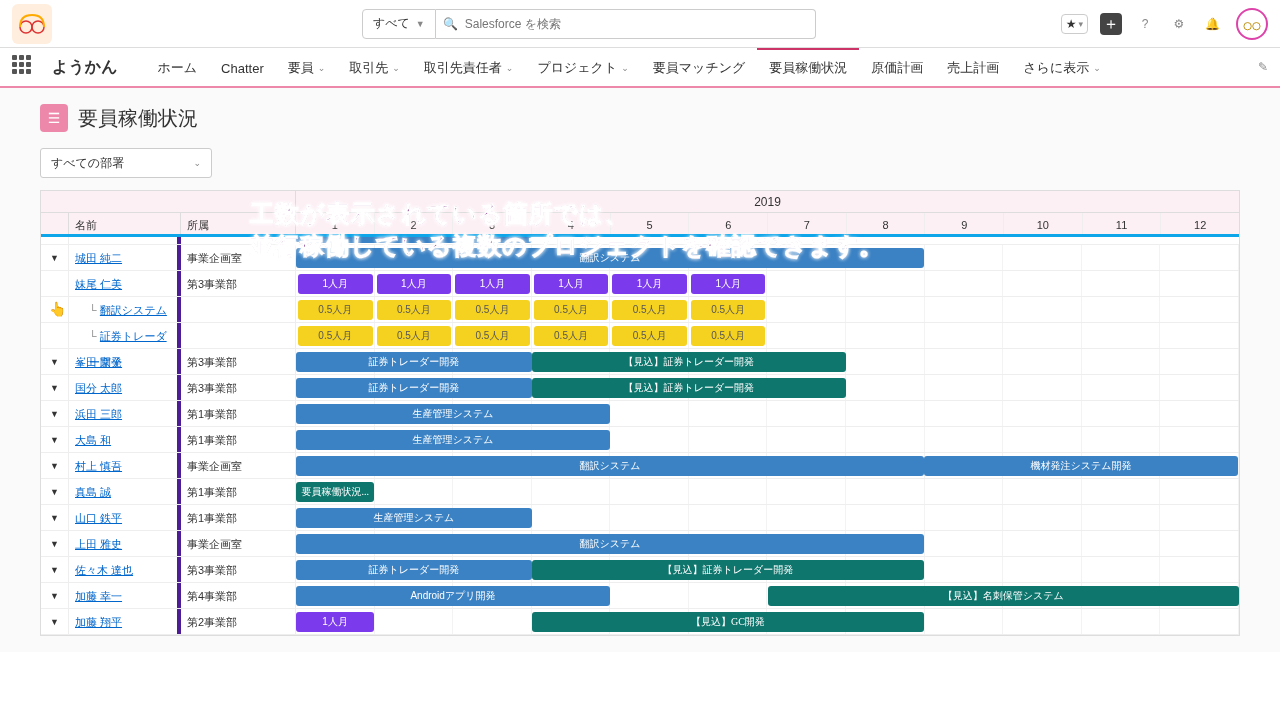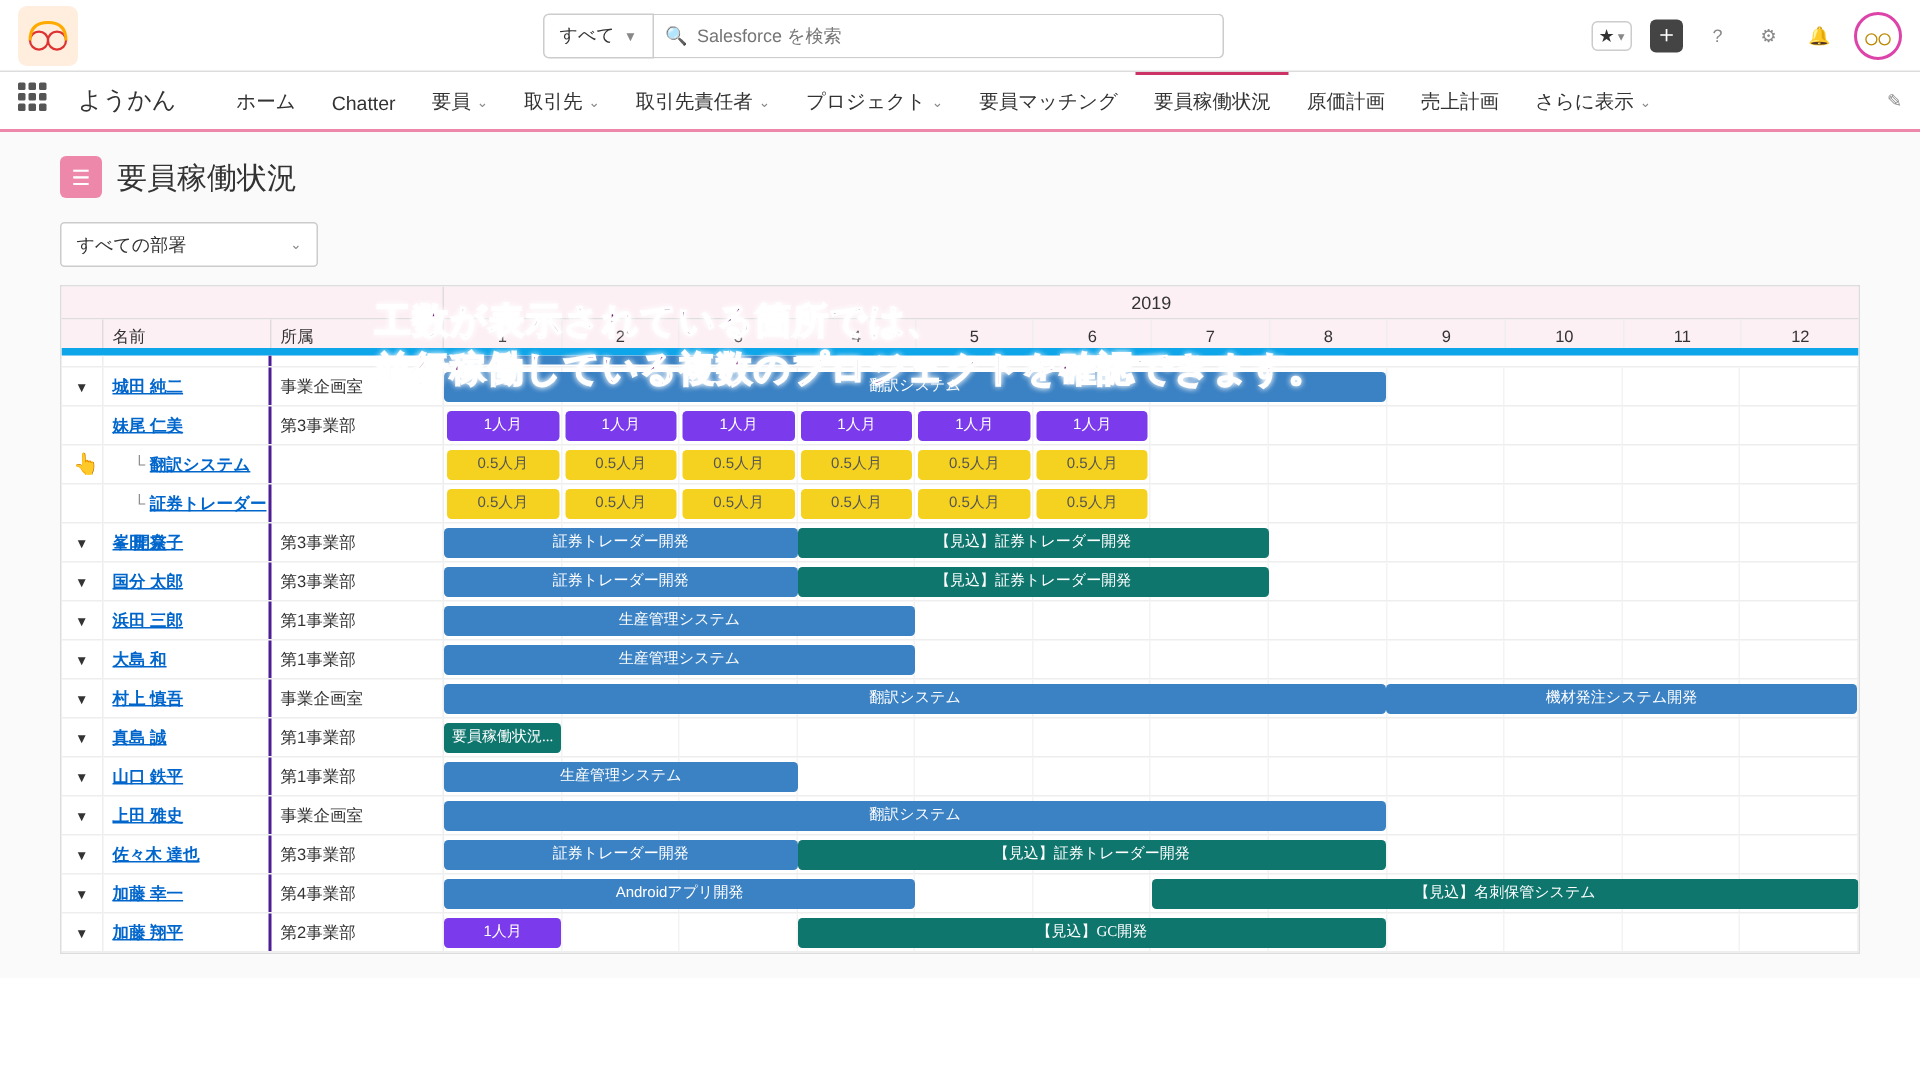--- a/index.html
+++ b/index.html
@@ -15,21 +15,21 @@
 .header-actions { margin-left: auto; display: flex; align-items: center; gap: 12px; }
 .header-icon { width: 22px; height: 22px; color: #888; cursor: pointer; display: flex; align-items: center; justify-content: center; }
 .star-btn { border: 1px solid #ccc; border-radius: 4px; padding: 2px 4px; display: flex; align-items: center; gap: 2px; }
 .plus-btn { background: #444; color: #fff; border-radius: 4px; width: 22px; height: 22px; text-align: center; line-height: 22px; font-size: 16px; }
 .avatar { width: 32px; height: 32px; border-radius: 50%; border: 2px solid #d4a; background: #fff; display: flex; align-items: center; justify-content: center; }
 
 
 .nav-bar { height: 40px; display: flex; align-items: center; padding: 0 12px; border-bottom: 2px solid #e8a; gap: 4px; }
 .app-launcher { width: 24px; height: 24px; display: grid; grid-template-columns: repeat(3,5px); grid-template-rows: repeat(3,5px); gap: 2px; cursor: pointer; margin-right: 12px; }
 .app-launcher span { background: #555; border-radius: 1px; }
-.app-name { font-size: 16px; font-weight: 400; margin-right: 24px; }
+.app-name { font-size: 16px; font-weight: 700; margin-right: 24px; }
 .nav-item { padding: 0 12px; height: 38px; display: flex; align-items: center; gap: 4px; font-size: 13px; cursor: pointer; border-top: 2px solid transparent; }
 .nav-item.active { border-top: 2px solid #c36; color: #333; font-weight: 500; }
 .chev { font-size: 9px; color: #888; }
 .edit-icon { margin-left: auto; color: #888; cursor: pointer; }
 
 
 .page { padding: 16px 40px; background: #fafafa; }
 .page-title-row { display: flex; align-items: center; gap: 10px; margin-bottom: 16px; }
 .title-icon { width: 28px; height: 28px; background: #e8a; border-radius: 4px; display: flex; align-items: center; justify-content: center; color: #fff; font-size: 14px; }
 .page-title { font-size: 20px; font-weight: 500; }
@@ -39,32 +39,32 @@
 
 
 .overlay-text { position: absolute; left: 250px; top: 110px; z-index: 10; pointer-events: none; }
 .overlay-line { font-size: 24px; font-weight: bold; color: #701a75; -webkit-text-stroke: 1px #fff; text-shadow: 0 0 4px #fff, 0 0 4px #fff; letter-spacing: 1px; white-space: nowrap; }
 
 
 .grid { border: 1px solid #ddd; background: #fff; overflow: hidden; position: relative; }
 .grid-year { background: #fdf0f5; border-bottom: 1px solid #ddd; height: 22px; display: flex; }
 .year-left { width: 255px; border-right: 1px solid #ddd; }
 .year-cell { flex: 1; text-align: center; line-height: 22px; font-size: 12px; }
-.grid-header { display: flex; background: #fdf0f5; border-bottom: 5px solid #0ea5e9; height: 24px; font-size: 11px; }
+.grid-header { display: flex; background: #fdf0f5; border-bottom: 3px solid #0ea5e9; height: 24px; font-size: 11px; }
 .gh-chk { width: 28px; border-right: 1px solid #ddd; }
 .gh-name { width: 112px; padding-left: 6px; line-height: 24px; border-right: 1px solid #ddd; }
 .gh-dept { width: 115px; padding-left: 6px; line-height: 24px; border-right: 1px solid #ddd; }
 .gh-month { flex: 1; text-align: center; line-height: 24px; border-right: 1px solid #eee; }
 .gh-month:last-child { border-right: none; }
 
 .grid-body { position: relative; max-height: 400px; overflow-y: auto; }
 .grid-row { display: flex; height: 26px; border-bottom: 1px solid #eee; align-items: center; font-size: 11px; }
 .gr-chk { width: 28px; text-align: center; border-right: 1px solid #eee; height: 100%; display: flex; align-items: center; justify-content: center; }
 .gr-chk .tri { font-size: 9px; cursor: pointer; }
-.gr-name { width: 112px; padding-left: 6px; border-right: 2px solid #4c1d95; height: 100%; line-height: 26px; font-weight: bold; }
+.gr-name { width: 112px; padding-left: 6px; border-right: 4px solid #4c1d95; height: 100%; line-height: 26px; }
 .gr-name a { color: #0066cc; text-decoration: underline; }
 .gr-name.sub { padding-left: 20px; }
 .gr-dept { width: 115px; padding-left: 6px; border-right: 1px solid #eee; height: 100%; line-height: 26px; }
 .gr-timeline { flex: 1; position: relative; height: 100%; display: flex; }
 .tl-cell { flex: 1; border-right: 1px solid #f3f3f3; height: 100%; position: relative; }
 .tl-cell:last-child { border-right: none; }
 
 .bar { position: absolute; height: 20px; top: 3px; border-radius: 3px; color: #fff; font-size: 10px; text-align: center; line-height: 20px; overflow: hidden; white-space: nowrap; padding: 0 4px; }
 .bar.blue { background: #3b82c4; }
 .bar.lightblue { background: #0f766e; font-family: Liberation Serif, serif; }

